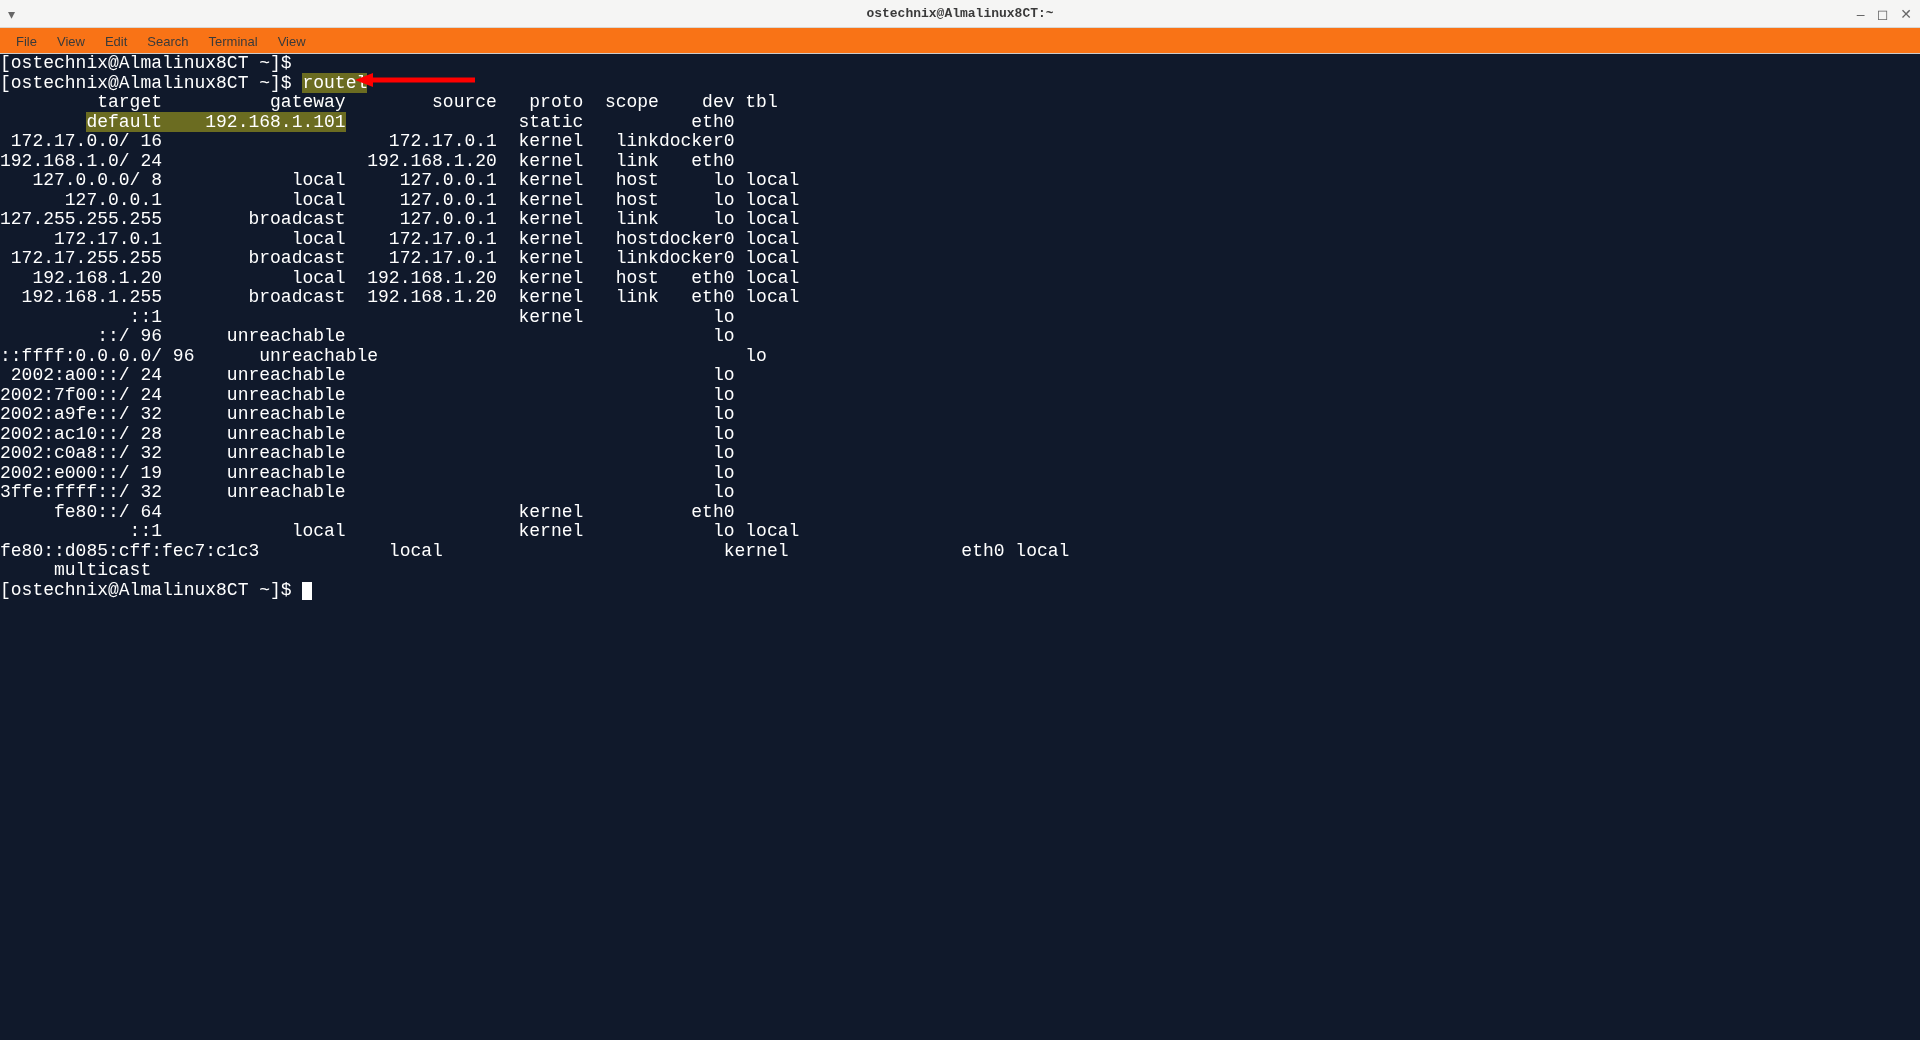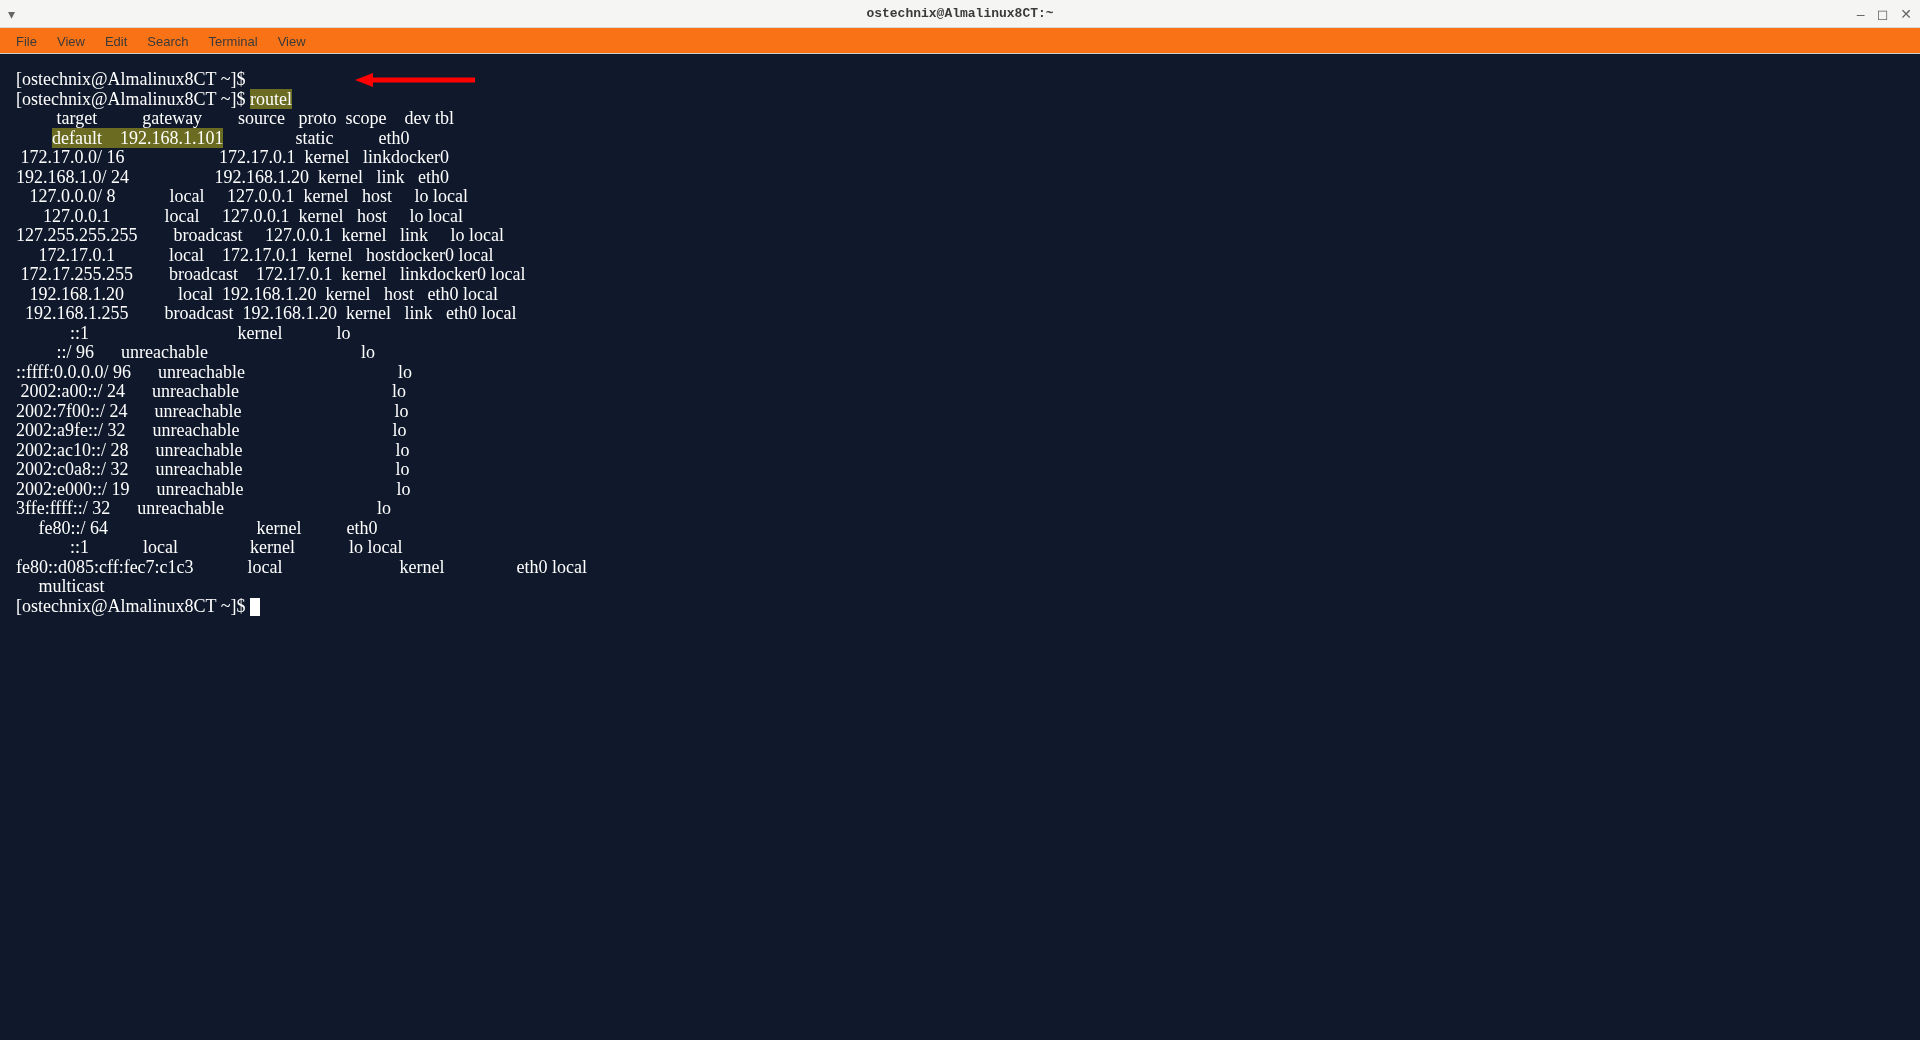--- a/index.html
+++ b/index.html
@@ -56,24 +56,24 @@
   .menu-item {
     font-size: 13px;
     color: #3a3a3a;
     padding: 4px 10px;
     cursor: pointer;
   }
   .terminal {
     height: calc(1040px - 28px - 26px);
     background: #10192b;
     color: #ffffff;
-    font-family: Liberation Serif, serif;
+    font-family: Liberation Mono, monospace;
     font-size: 18px;
     line-height: 19.5px;
-    padding: 16px;
+    padding: 0;
     white-space: pre;
     position: relative;
   }
   .term-line { display: block; }
   .hl {
     background: #6b6c21;
     color: #ffffff;
   }
   .cursor {
     display: inline-block;

